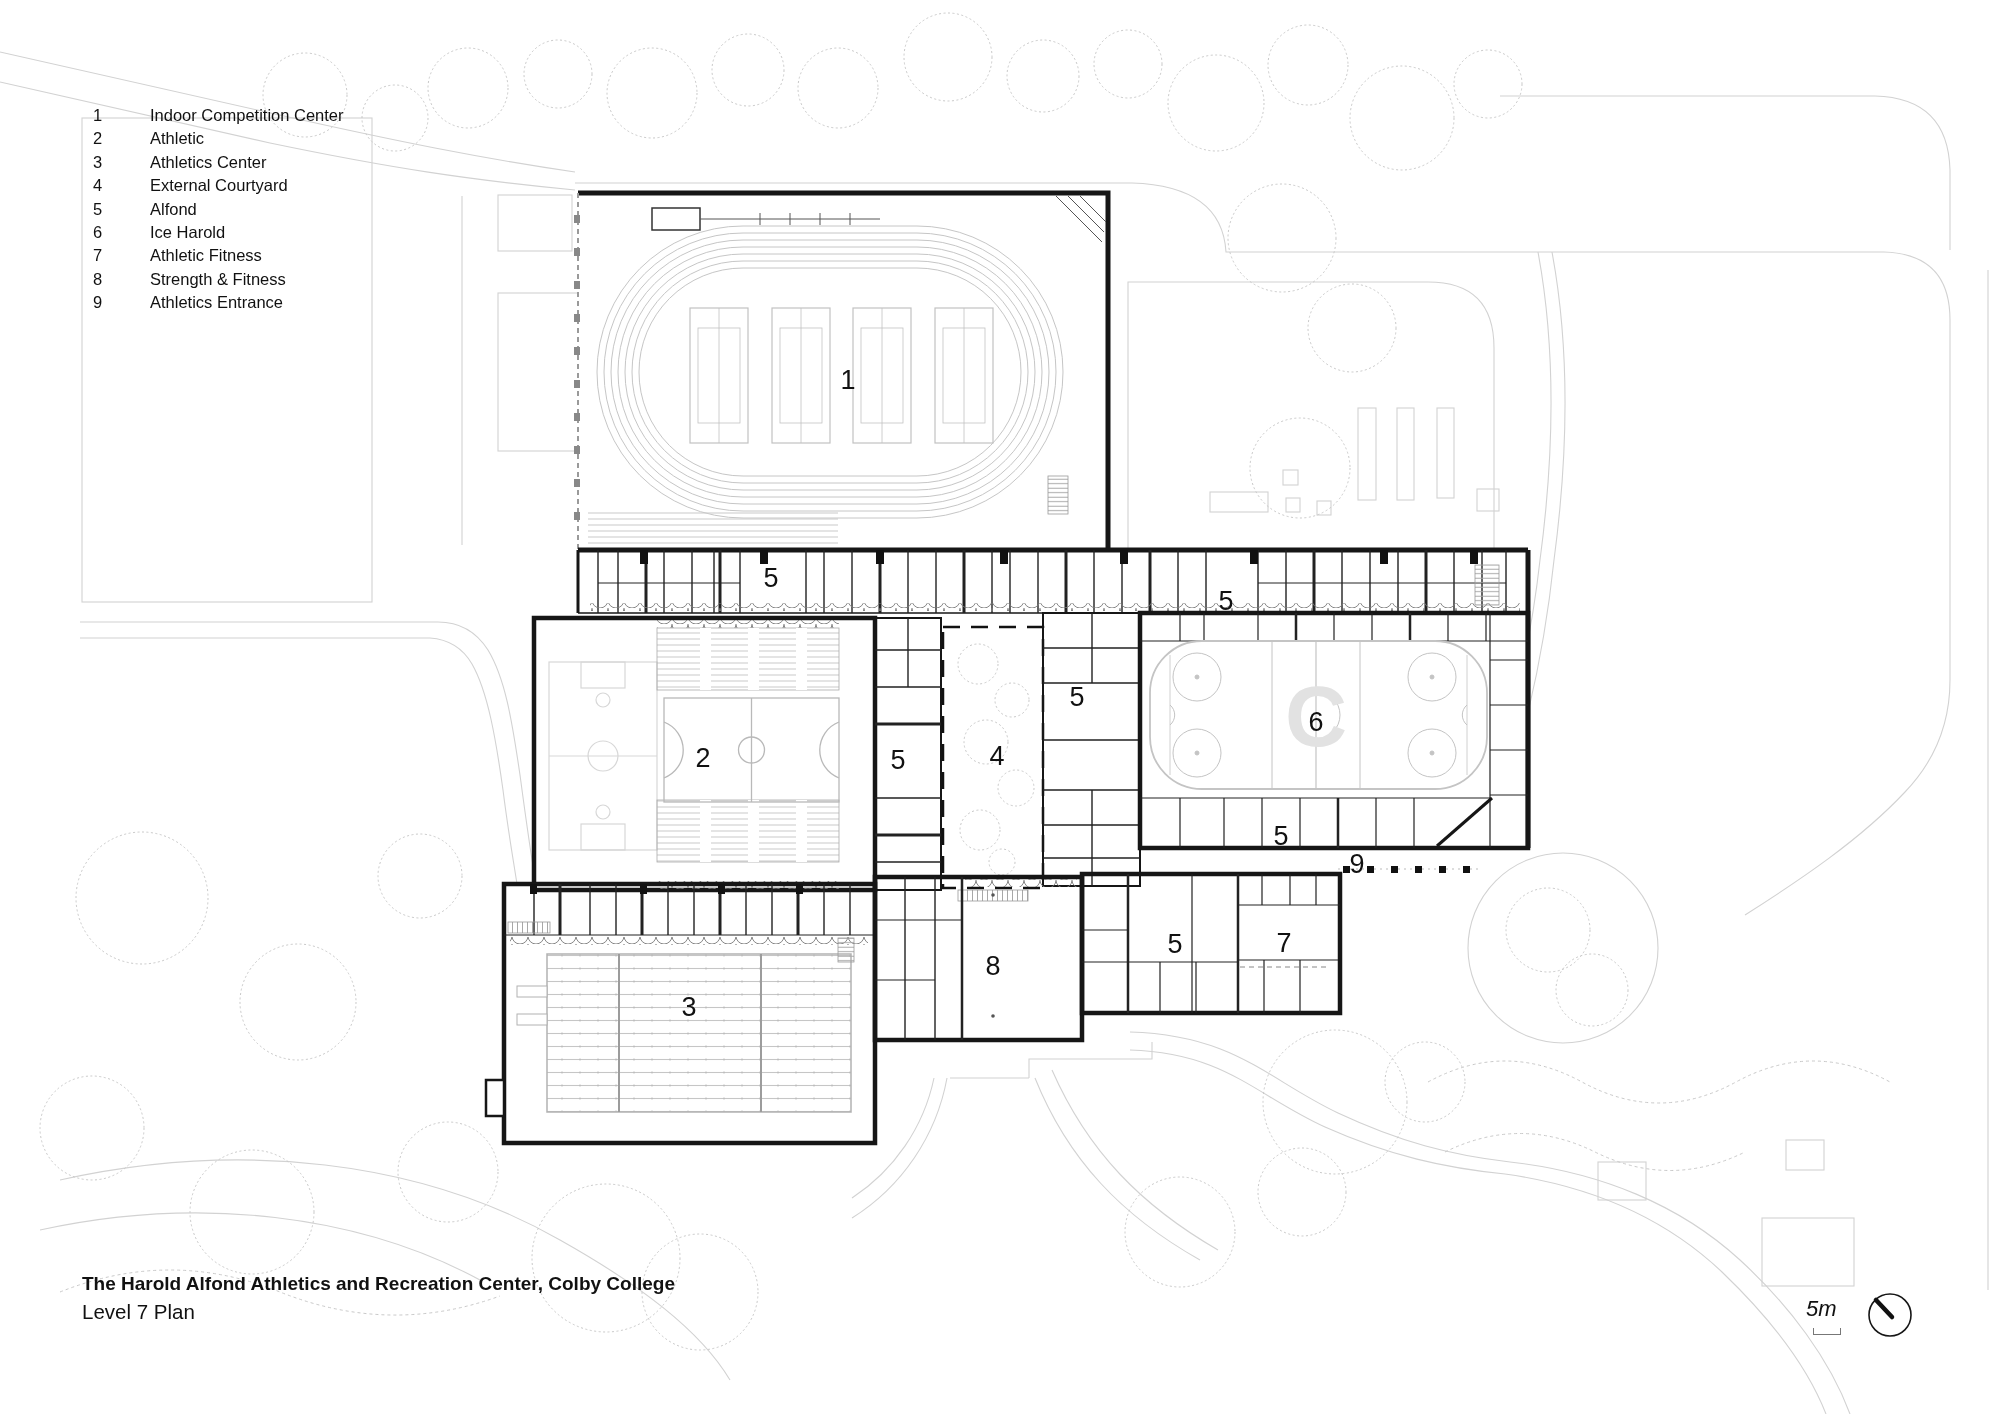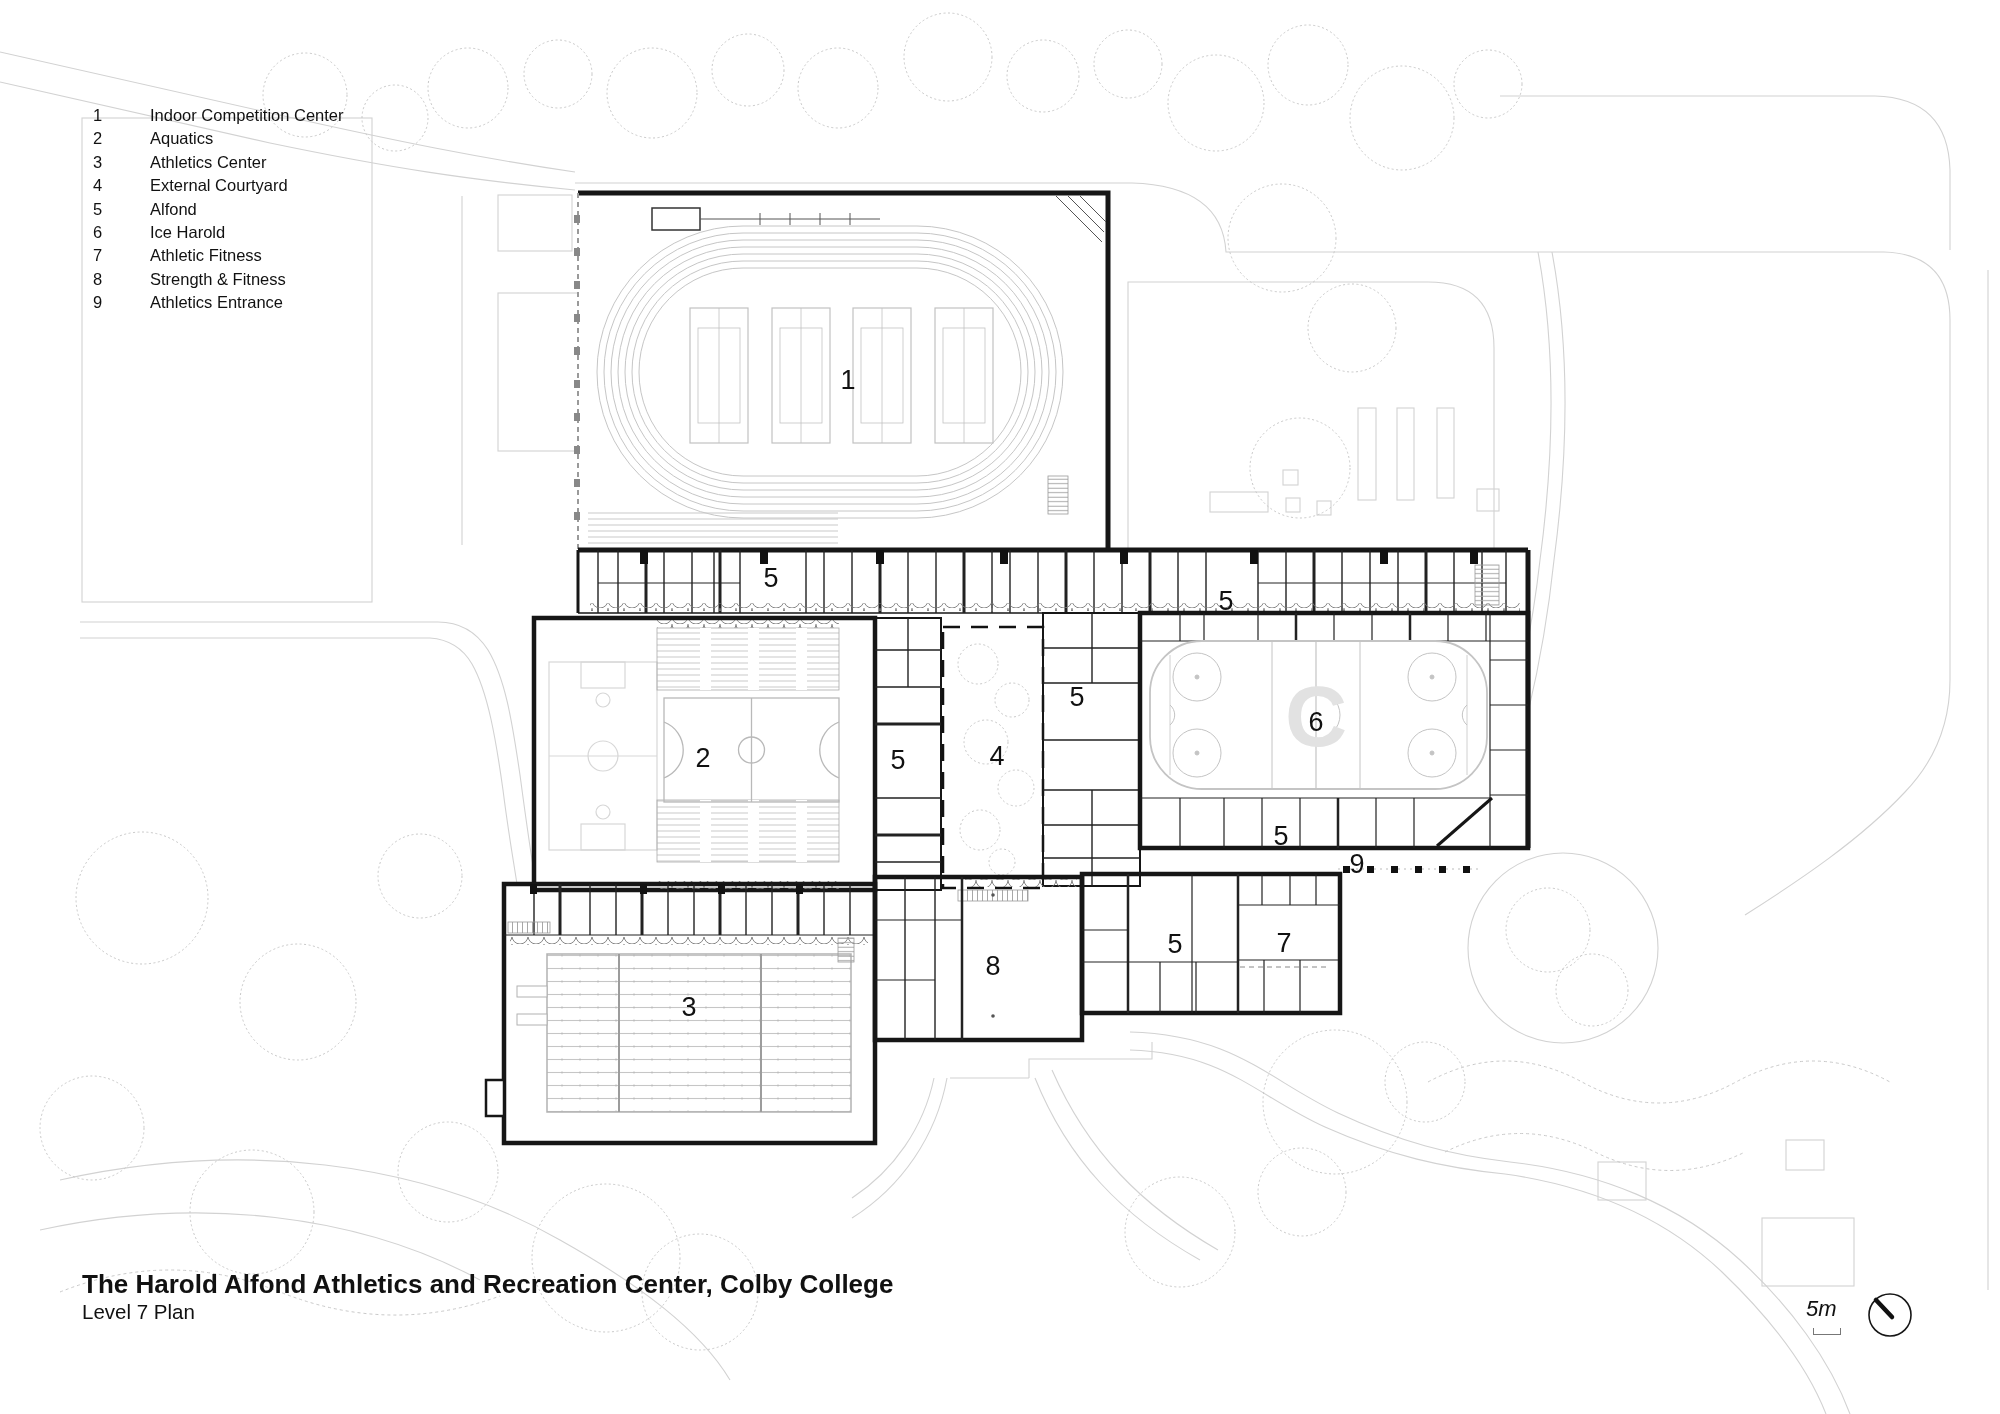--- a/index.html
+++ b/index.html
@@ -6,21 +6,21 @@
   body{width:2000px;height:1414px;position:relative;overflow:hidden;
        font-family:"Liberation Sans", sans-serif;color:#111;}
   #plan-svg{position:absolute;left:0;top:0;width:2000px;height:1414px;}
   
   .legend{position:absolute;left:93px;top:104px;font-size:16.5px;line-height:23.4px;}
   .lrow{display:flex;}
   .lnum{width:57px;}
   .llab{white-space:nowrap;}
   
   .titleblock{position:absolute;left:82px;top:1271px;}
-  .titleblock .t1{font-weight:bold;font-size:26px;line-height:26px;}
+  .titleblock .t1{font-weight:bold;font-size:19px;line-height:26px;}
   .titleblock .t2{font-size:20.5px;line-height:30px;}
   
   .scale-label{position:absolute;left:1806px;top:1296px;font-size:22px;font-style:italic;}
   .scale-bracket{position:absolute;left:1813px;top:1328px;width:26px;height:6px;
      border-left:1.2px solid #777;border-right:1.2px solid #777;border-bottom:1.2px solid #777;}
   svg text.rlabel{font-family:"Liberation Sans",sans-serif;font-size:27px;fill:#111;text-anchor:middle;}
   svg text.clogo{font-family:"Liberation Sans",sans-serif;font-size:86px;font-weight:bold;
      fill:#e2e2e2;text-anchor:middle;}
 </style>
 </head>
@@ -418,21 +418,21 @@
   </g>
 </svg>
 
 <div class="legend">
   <div class="lrow">
       <span class="lnum">1</span>
       <span class="llab">Indoor Competition Center</span>
     </div>
   <div class="lrow">
       <span class="lnum">2</span>
-      <span class="llab">Aquatics</span>
+      <span class="llab">Athletic</span>
     </div>
   <div class="lrow">
       <span class="lnum">3</span>
       <span class="llab">Athletics Center</span>
     </div>
   <div class="lrow">
       <span class="lnum">4</span>
       <span class="llab">External Courtyard</span>
     </div>
   <div class="lrow">

